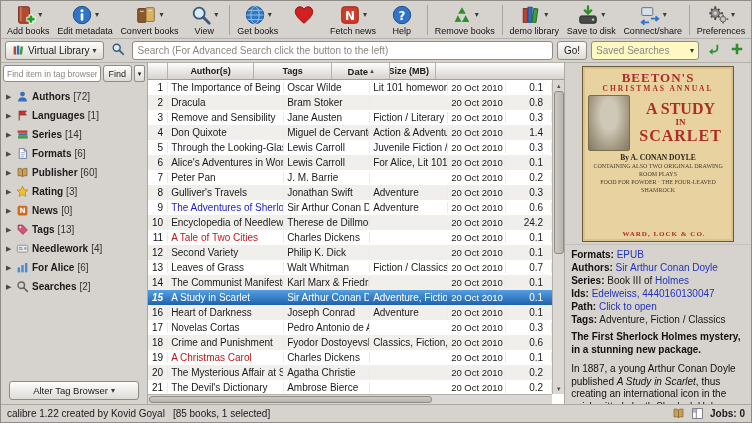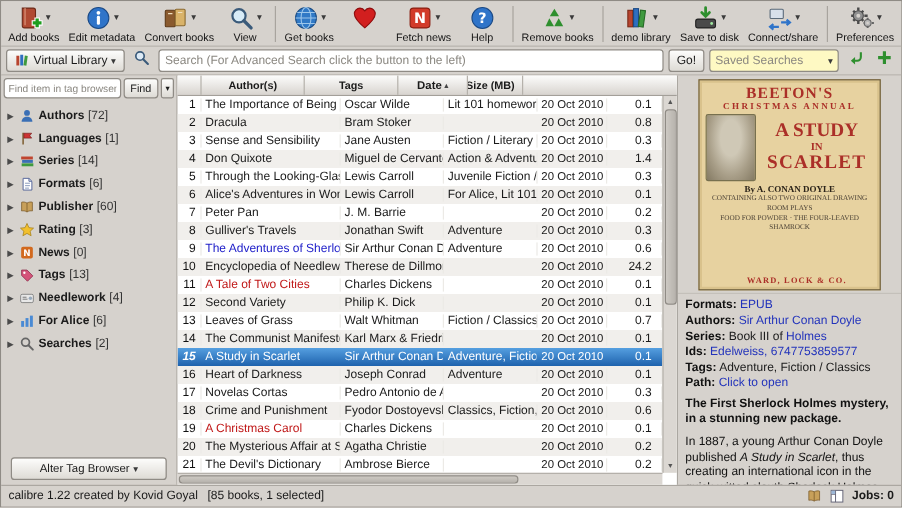--- a/index.html
+++ b/index.html
@@ -487,21 +487,21 @@
           <div class="row">
             <div class="cell c-num">2</div>
             <div class="cell c-title">Dracula</div>
             <div class="cell c-authors">Bram Stoker</div>
             <div class="cell c-tags"></div>
             <div class="cell c-date">20 Oct 2010</div>
             <div class="cell c-size">0.8</div>
           </div>
           <div class="row">
             <div class="cell c-num">3</div>
-            <div class="cell c-title">Sense and Sensibility</div>
+            <div class="cell c-title">Remove and Sensibility</div>
             <div class="cell c-authors">Jane Austen</div>
             <div class="cell c-tags">Fiction / Literary</div>
             <div class="cell c-date">20 Oct 2010</div>
             <div class="cell c-size">0.3</div>
           </div>
           <div class="row">
             <div class="cell c-num">4</div>
             <div class="cell c-title">Don Quixote</div>
             <div class="cell c-authors">Miguel de Cervantes Saa...</div>
             <div class="cell c-tags">Action &amp; Adventure, Ficti...</div>
@@ -671,23 +671,23 @@
           <div class="cov-by">By A. CONAN DOYLE</div>
           <div class="cov-small">CONTAINING ALSO TWO ORIGINAL DRAWING ROOM PLAYS</div>
           <div class="cov-small">FOOD FOR POWDER · THE FOUR-LEAVED SHAMROCK</div>
           <div class="cov-pub">WARD, LOCK &amp; CO.</div>
         </div>
       </div>
       <div class="fields">
           <div class="field"><span class="flabel">Formats:</span> <span class="link">EPUB</span></div>
           <div class="field"><span class="flabel">Authors:</span> <span class="link">Sir Arthur Conan Doyle</span></div>
           <div class="field"><span class="flabel">Series:</span> <span>Book III of </span><span class="link">Holmes</span></div>
-          <div class="field"><span class="flabel">Ids:</span> <span class="link">Edelweiss, 6747753859577</span></div>
+          <div class="field"><span class="flabel">Ids:</span> <span class="link">Edelweiss, 4440160130047</span></div>
+          <div class="field"><span class="flabel">Path:</span> <span class="link">Click to open</span></div>
           <div class="field"><span class="flabel">Tags:</span> <span>Adventure, Fiction / Classics</span></div>
-          <div class="field"><span class="flabel">Path:</span> <span class="link">Click to open</span></div>
         </div>
       <div class="comments">
         <div class="summary-bold">The First Sherlock Holmes mystery, in a stunning new package.</div>
         <div class="summary-p"><span>In 1887, a young Arthur Conan Doyle published </span><i>A Study in Scarlet</i><span>, thus creating an international icon in the quick-witted sleuth Sherlock Holmes. In this, the first Holmes mystery, the detective introduces himself to Dr. John H. Watson with the puzzling line "You have been in Afghanistan, I perceive." And so begins Watson's, and the world's, fascination with this enigmatic character</span></div>
       </div>
     </div>
 
   </div>
 
   <div class="statusbar">

